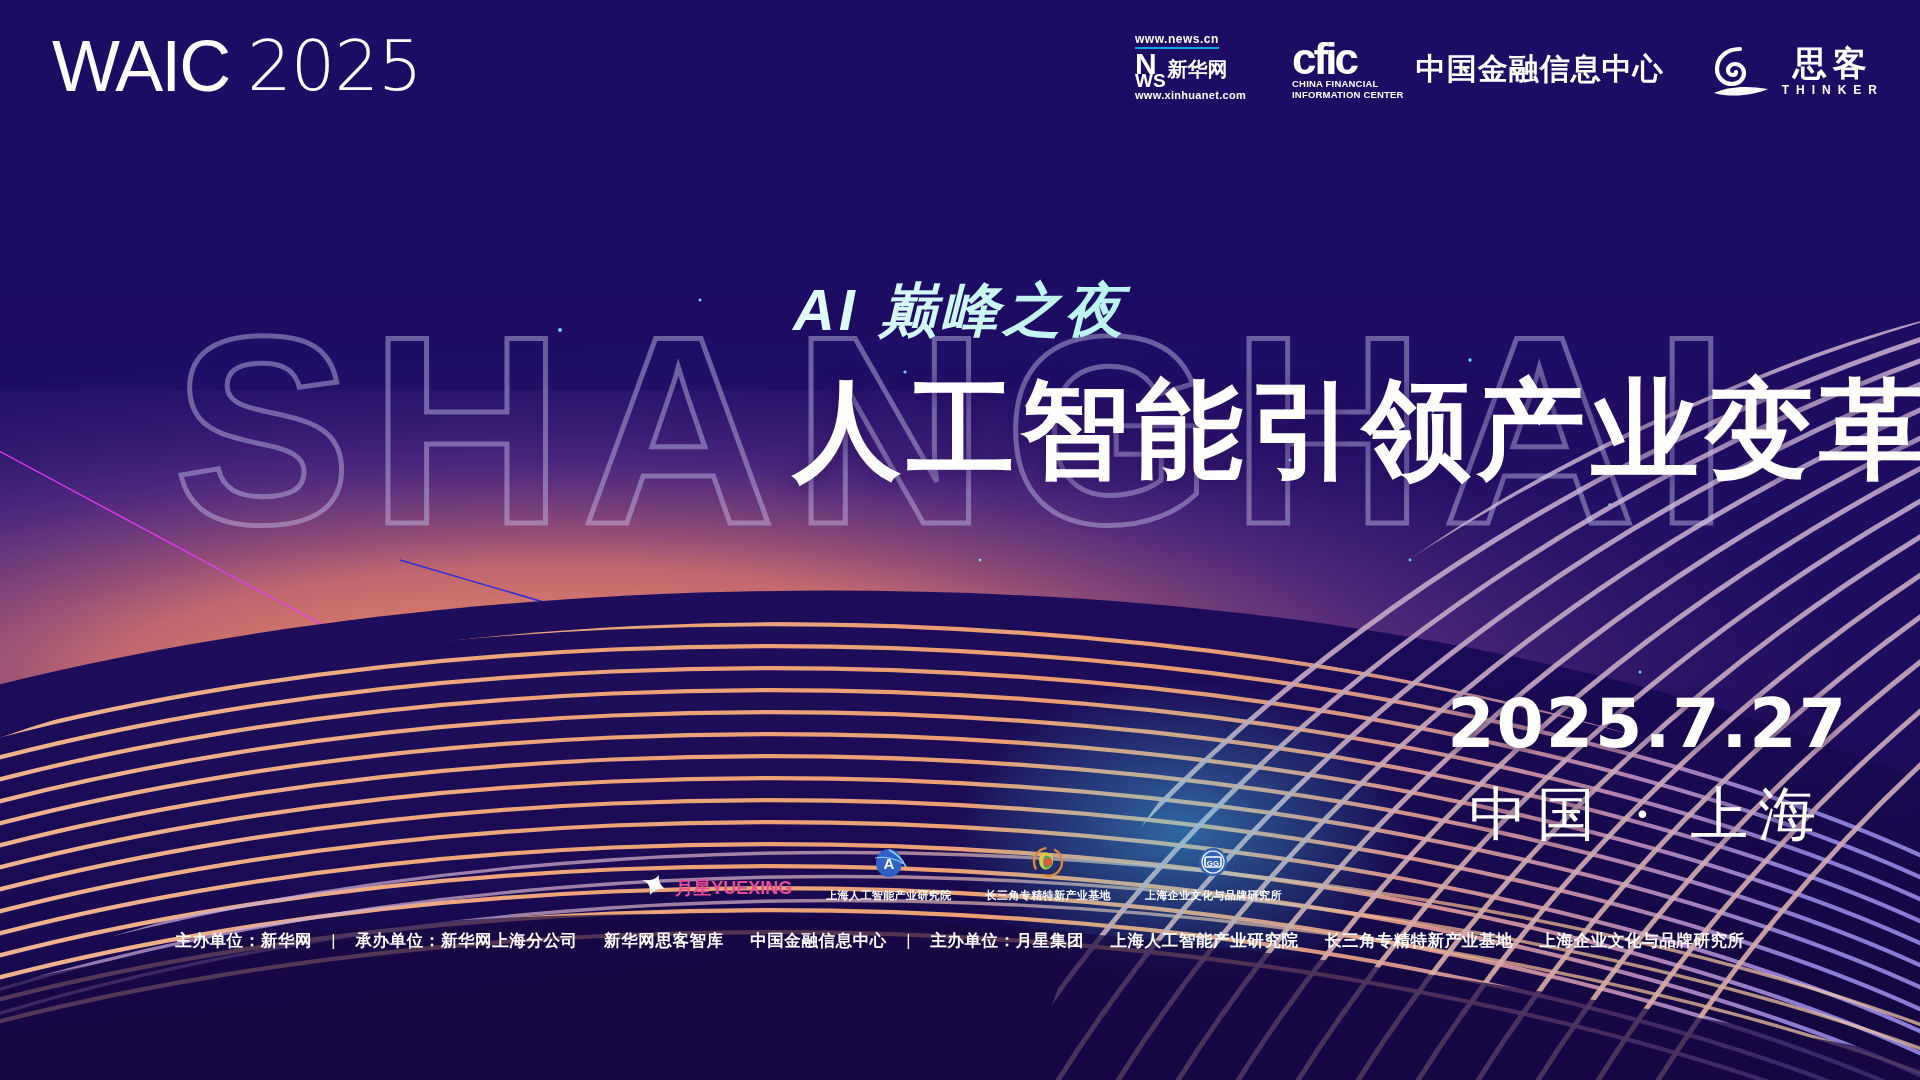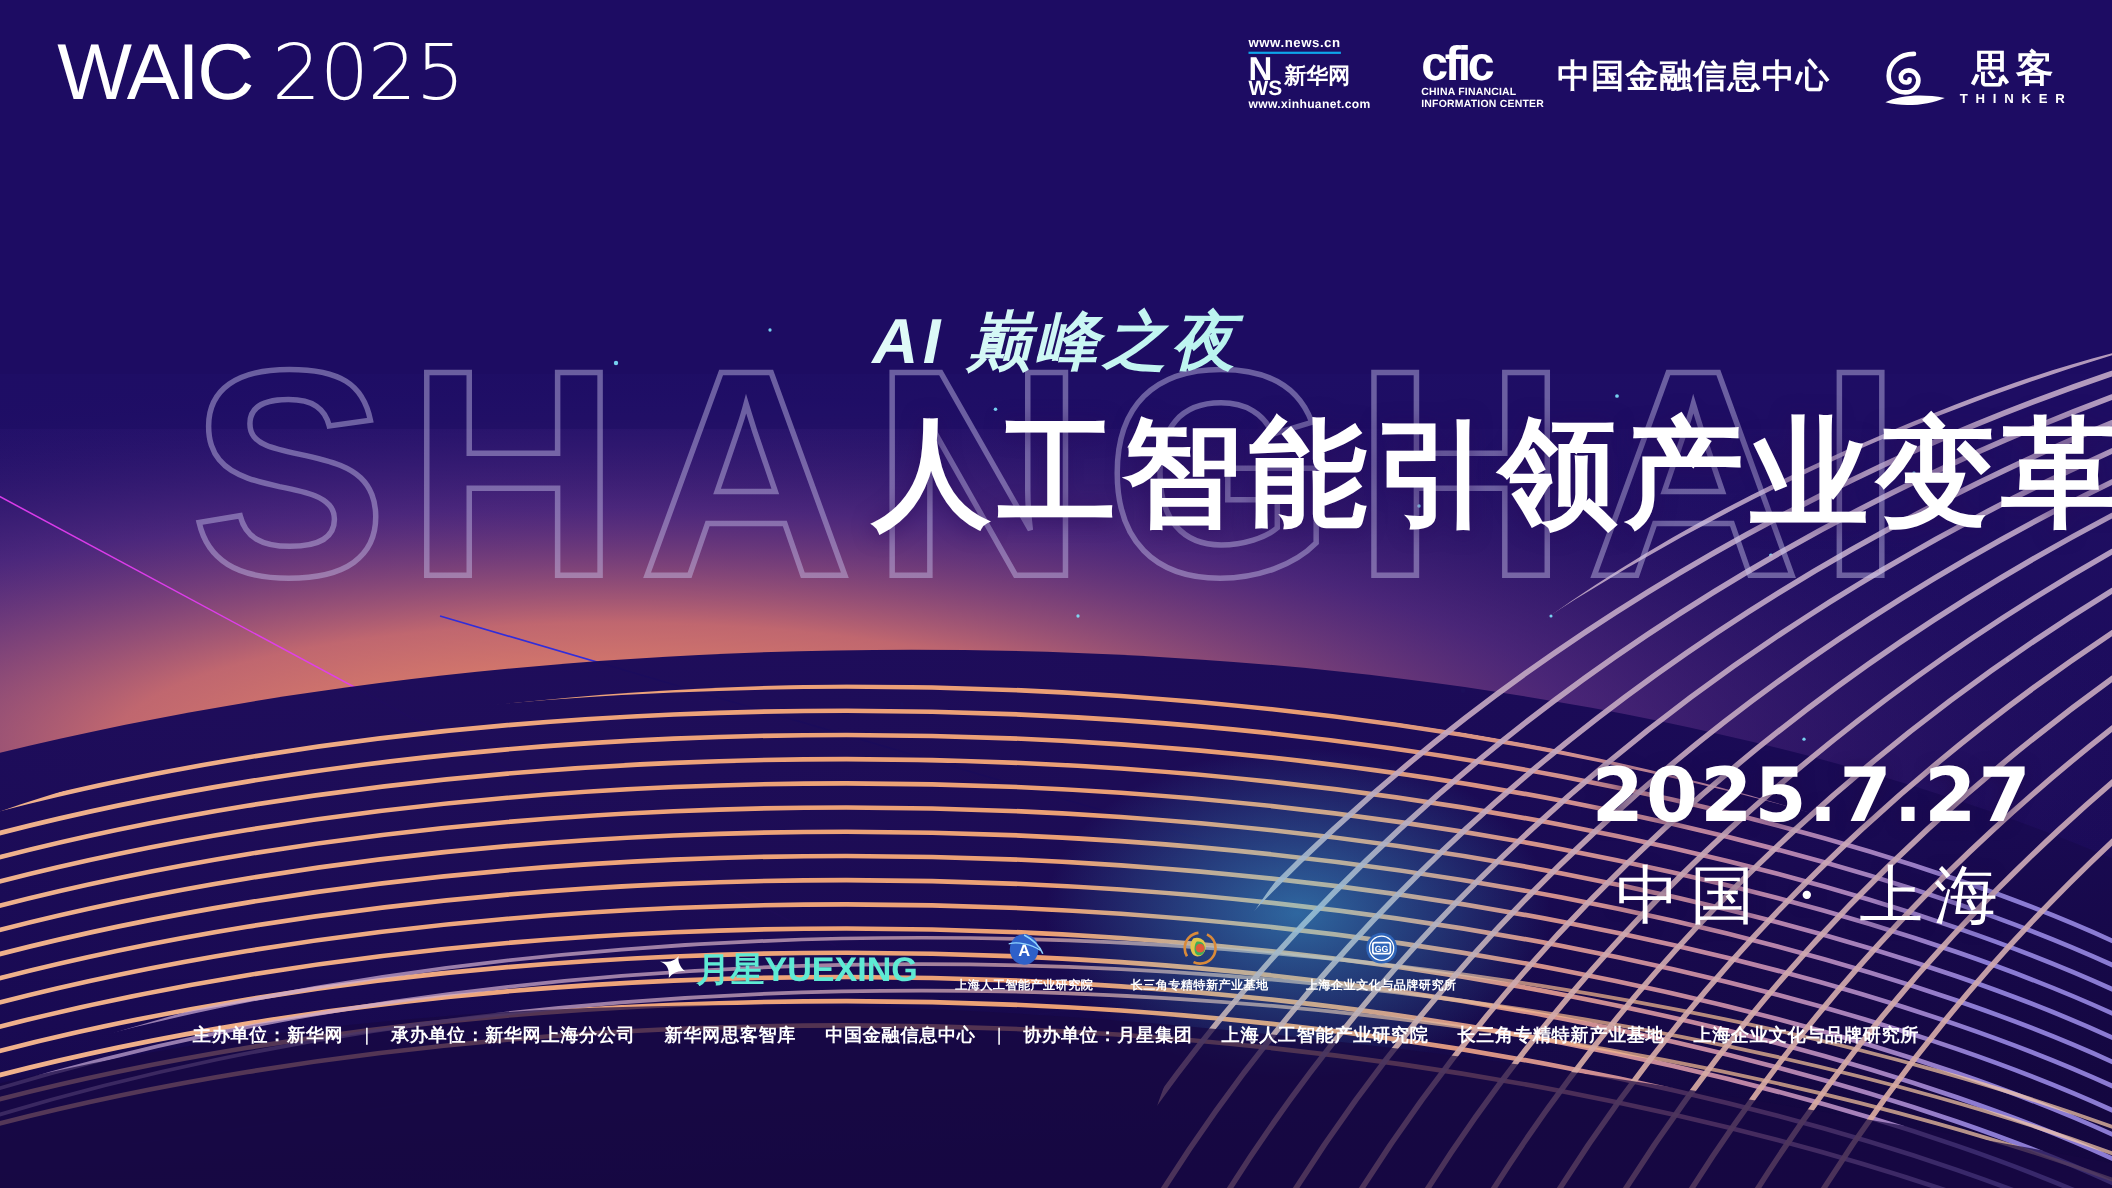--- a/index.html
+++ b/index.html
@@ -111,21 +111,21 @@
   }
 
   
   .sponsors{
     position:absolute;left:0;top:846px;width:1920px;z-index:30;
     display:flex;justify-content:center;align-items:flex-end;gap:34px;
   }
   .sp{display:flex;flex-direction:column;align-items:center;}
   .sp-row{display:flex;align-items:center;gap:7px;}
   .sp-label{font-size:11px;color:#ffffff;font-weight:700;letter-spacing:.4px;margin-top:4px;white-space:nowrap;}
-  .yx-text{font-size:31px;color:#5eead4;font-weight:700;letter-spacing:0px;white-space:nowrap;}
+  .yx-text{font-size:18px;color:#ec4899;font-weight:700;letter-spacing:0px;white-space:nowrap;}
 
   
   .footer{
     position:absolute;left:0;top:930px;width:1920px;z-index:30;text-align:center;
     font-size:16.5px;font-weight:700;color:#ffffff;letter-spacing:.6px;white-space:nowrap;
   }
   .footer .sep{display:inline-block;margin:0 14px;font-weight:400;}
   .footer .gap{display:inline-block;width:16px;}
 </style>
 </head>
@@ -413,21 +413,21 @@
 
   <div class="footer">
     <span>主办单位：新华网</span>
     <span class="sep">|</span>
     <span>承办单位：新华网上海分公司</span>
     <span class="gap"></span>
     <span>新华网思客智库</span>
     <span class="gap"></span>
     <span>中国金融信息中心</span>
     <span class="sep">|</span>
-    <span>协办单位：月星集团</span>
+    <span>主办单位：月星集团</span>
     <span class="gap"></span>
     <span>上海人工智能产业研究院</span>
     <span class="gap"></span>
     <span>长三角专精特新产业基地</span>
     <span class="gap"></span>
     <span>上海企业文化与品牌研究所</span>
   </div>
 
 </div>
 

